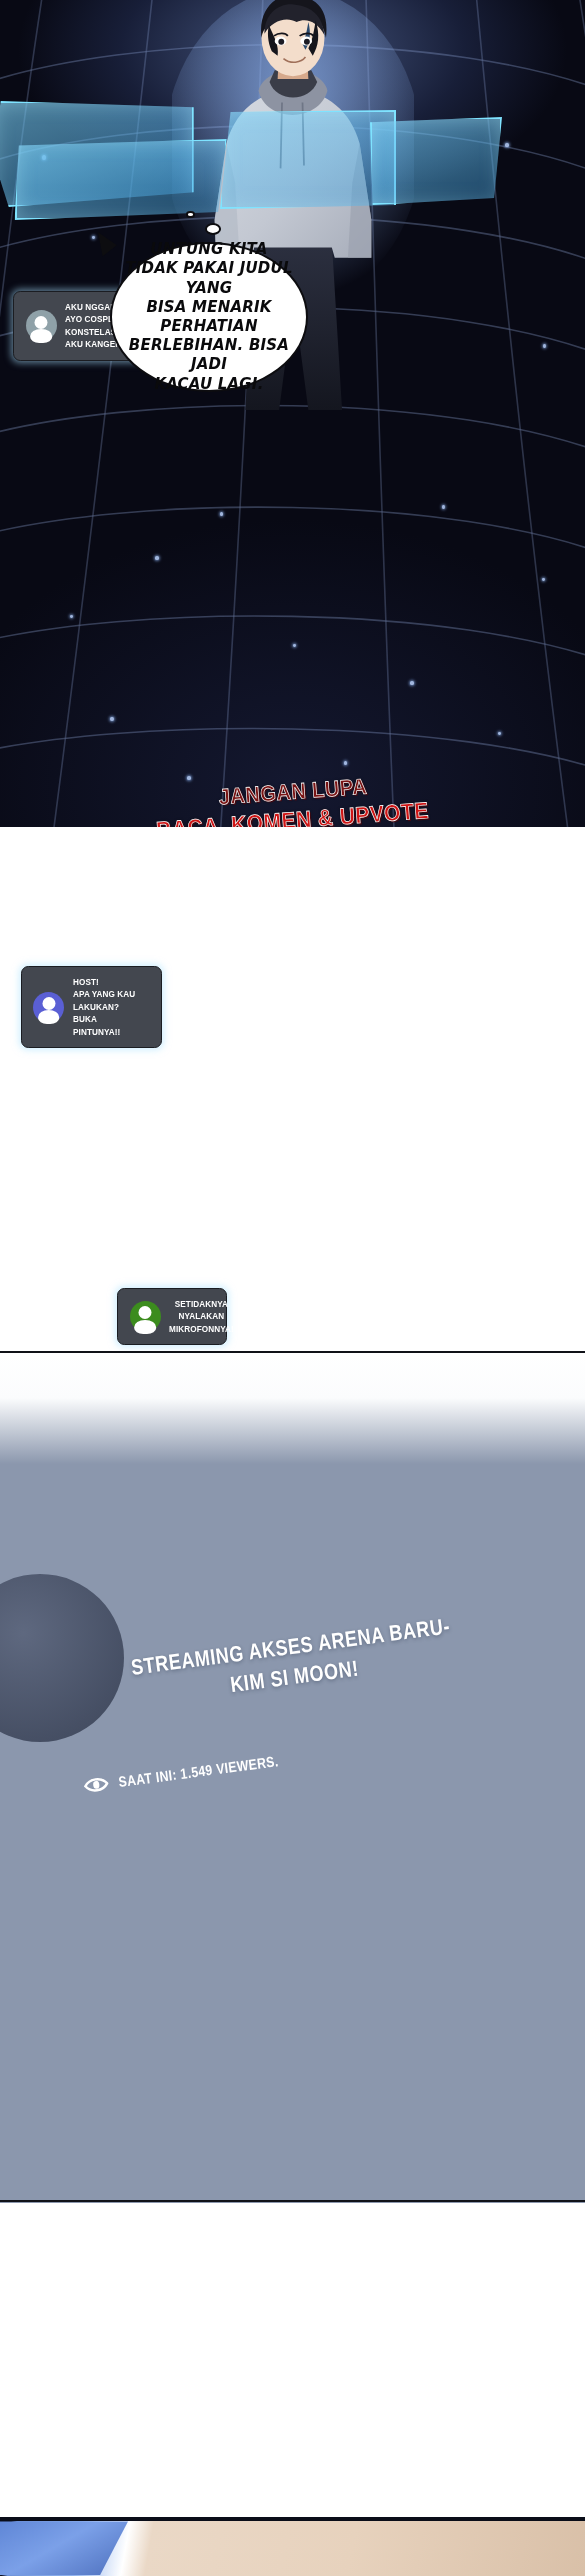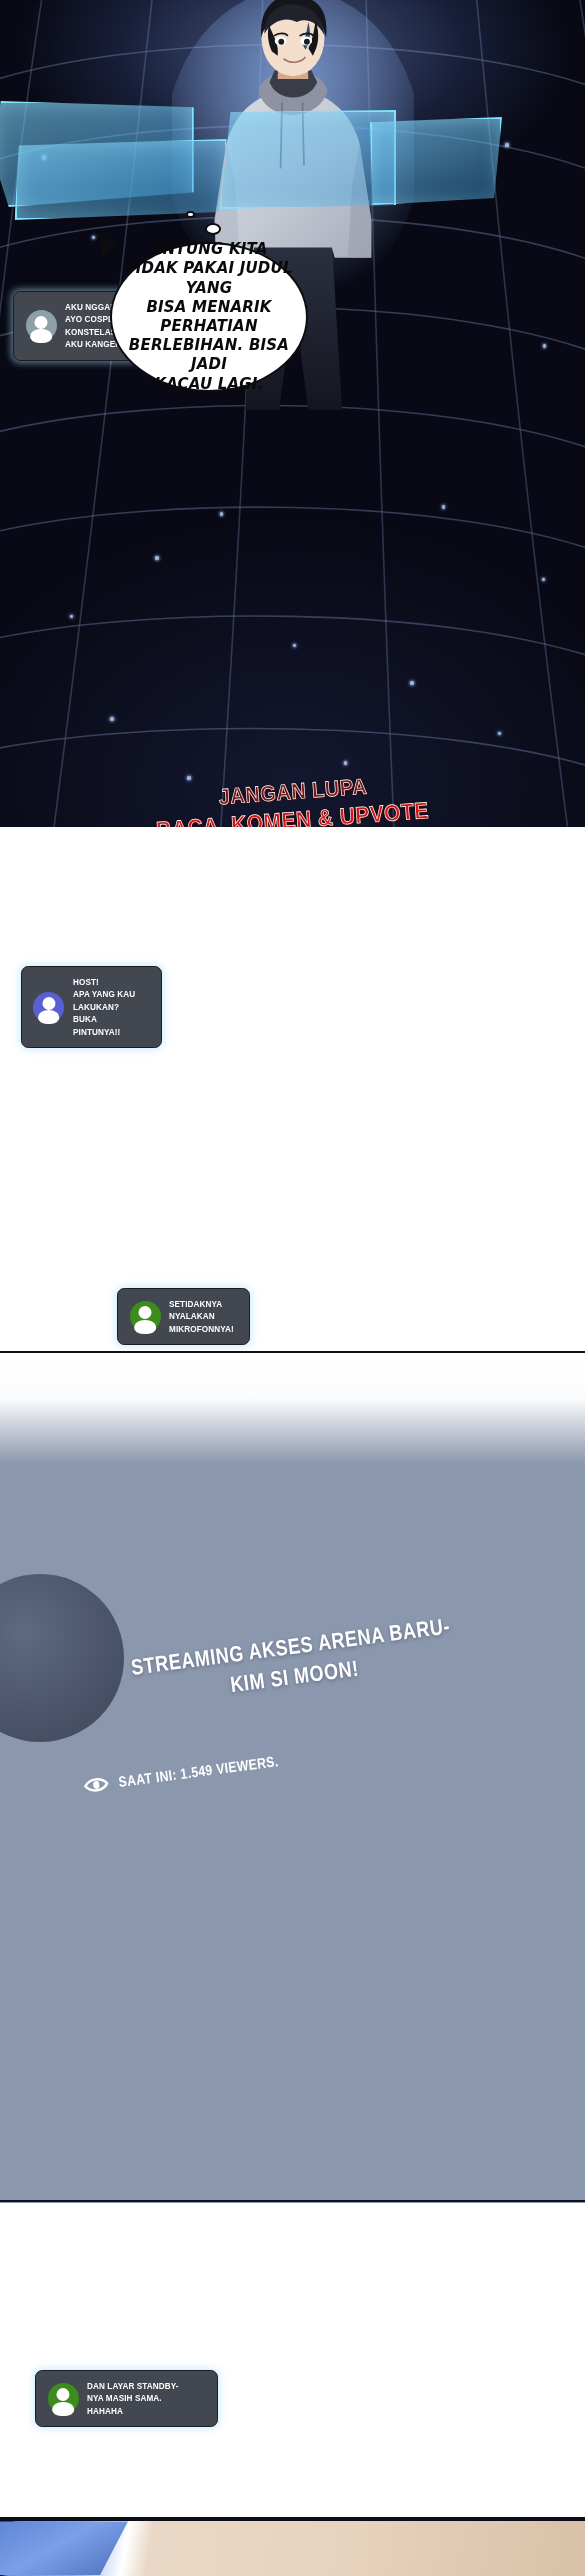--- a/index.html
+++ b/index.html
@@ -85,21 +85,21 @@
     line-height:1.32;
     letter-spacing:0.1px;
     text-transform:uppercase;
     transform: scaleX(.86);
     transform-origin: left center;
     white-space: pre-line;
   }
 
   #bubble-1 { left:13px;  top:291px; width:168px; }
   #bubble-2 { left:20.5px;  top:966px; width:141px; }
-  #bubble-3 { left:117px; top:1288px; width:133px; }
+  #bubble-3 { left:117px; top:1288px; width:110px;text-align:center; }
   #bubble-4 { left:35px;  top:2370px; width:183px; }
 
   
   .balloon-oval {
     position:absolute;
     background:#ffffff;
     border:2.9px solid #0d0d10;
     border-radius:50%;
     display:flex;
     align-items:center;
@@ -419,22 +419,17 @@
       <span class="stream-viewers">SAAT INI: 1.549 VIEWERS.</span>
     </div>
 
   </div>
 
 
   <div class="hrule" style="top:2200px;"></div>
 
   <div class="panel" id="panel-white-3"></div>
 
-  <div class="chatbubble" id="bubble-4">
-    <div class="avatar green"></div>
-    <div class="chattext">DAN LAYAR STANDBY-NYA MASIH SAMA.
-HAHAHA</div>
-  </div>
 
   <div class="panel" id="panel-bottom"></div>
 
 </div>
 
 
 </body></html>

